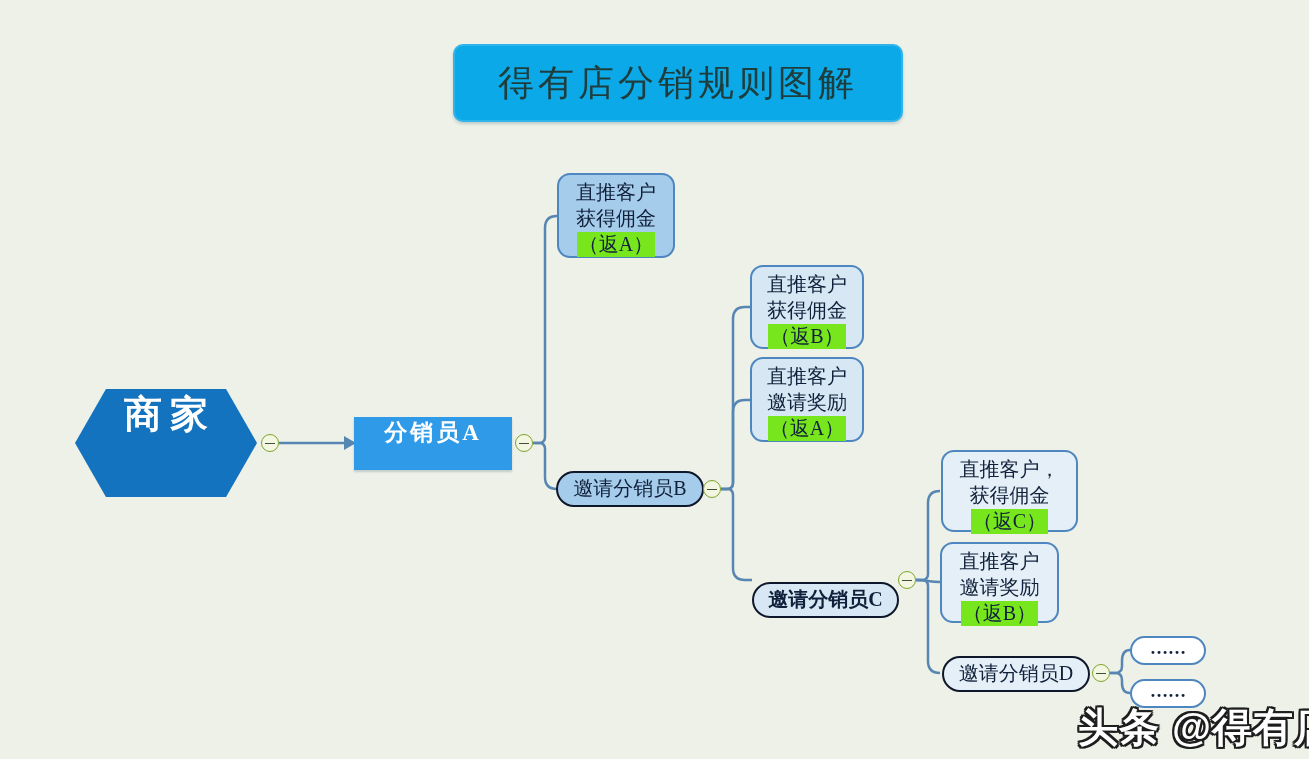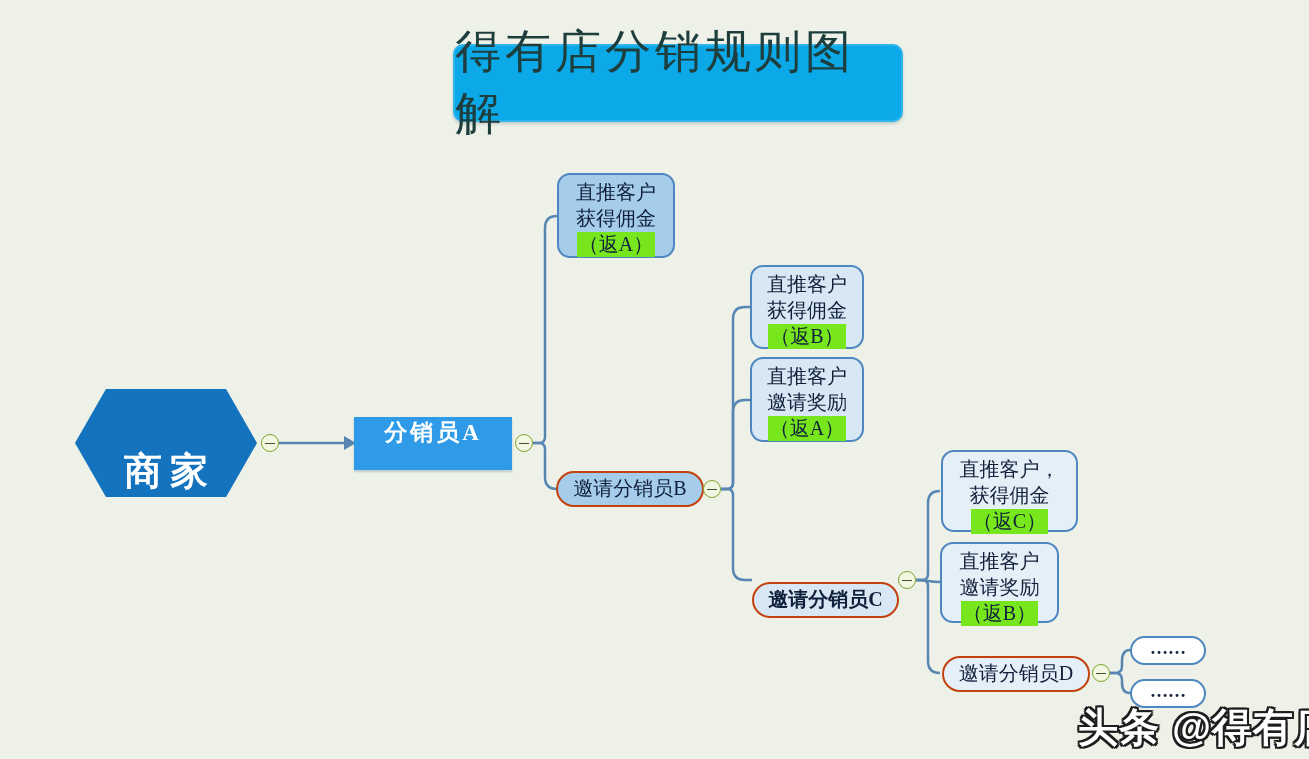--- a/index.html
+++ b/index.html
@@ -11,31 +11,31 @@
     font-family:"Liberation Serif","DejaVu Serif",serif;
   }
   svg.edges{position:absolute;left:0;top:0;z-index:1;}
 
   
   .title{
     position:absolute;left:453px;top:44px;width:450px;height:78px;
     background:#0CA9E8;border:2px solid #2FB4EC;border-radius:10px;
     box-sizing:border-box;
     display:flex;align-items:center;justify-content:center;
-    font-size:46px;letter-spacing:4px;color:#1E3D3D;
+    font-size:36px;letter-spacing:4px;color:#1E3D3D;
     box-shadow:0 2px 3px rgba(60,90,110,.25);
     z-index:3;
   }
 
   
   .hex{
     position:absolute;left:75px;top:389px;width:182px;height:108px;
     background:#1373BE;
     clip-path:polygon(0 50%,17% 0,83% 0,100% 50%,83% 100%,17% 100%);
-    display:flex;align-items:flex-end;justify-content:center;
+    display:flex;align-items:flex-start;justify-content:center;
     color:#FFFFFF;font-size:38px;font-weight:bold;letter-spacing:8px;
     z-index:2;
   }
   .hex span{margin-left:8px;}
 
   
   .rect1{
     position:absolute;left:354px;top:417px;width:158px;height:53px;
     background:#2E9AE8;
     display:flex;align-items:flex-start;justify-content:center;
@@ -56,21 +56,21 @@
     display:inline-block;background:#77E61C;
     padding:0 2px;margin-top:1px;line-height:25px;
   }
   .l2{background:#A6CCEC;}
   .l3{background:#D7E7F4;}
   .l4{background:#E5EFF8;}
 
   
   .pill{
     position:absolute;box-sizing:border-box;
-    border:2px solid #c2410c;border-radius:18px;
+    border:2px solid #0f172a;border-radius:18px;
     text-align:center;color:#10203A;font-size:20px;
     height:36px;line-height:31px;z-index:2;
   }
   .minipill{
     position:absolute;box-sizing:border-box;width:76px;height:29px;
     background:#FFFFFF;border:2px solid #4E86C0;border-radius:15px;
     text-align:center;color:#10203A;font-size:18px;font-weight:bold;
     line-height:20px;z-index:2;
   }
 

